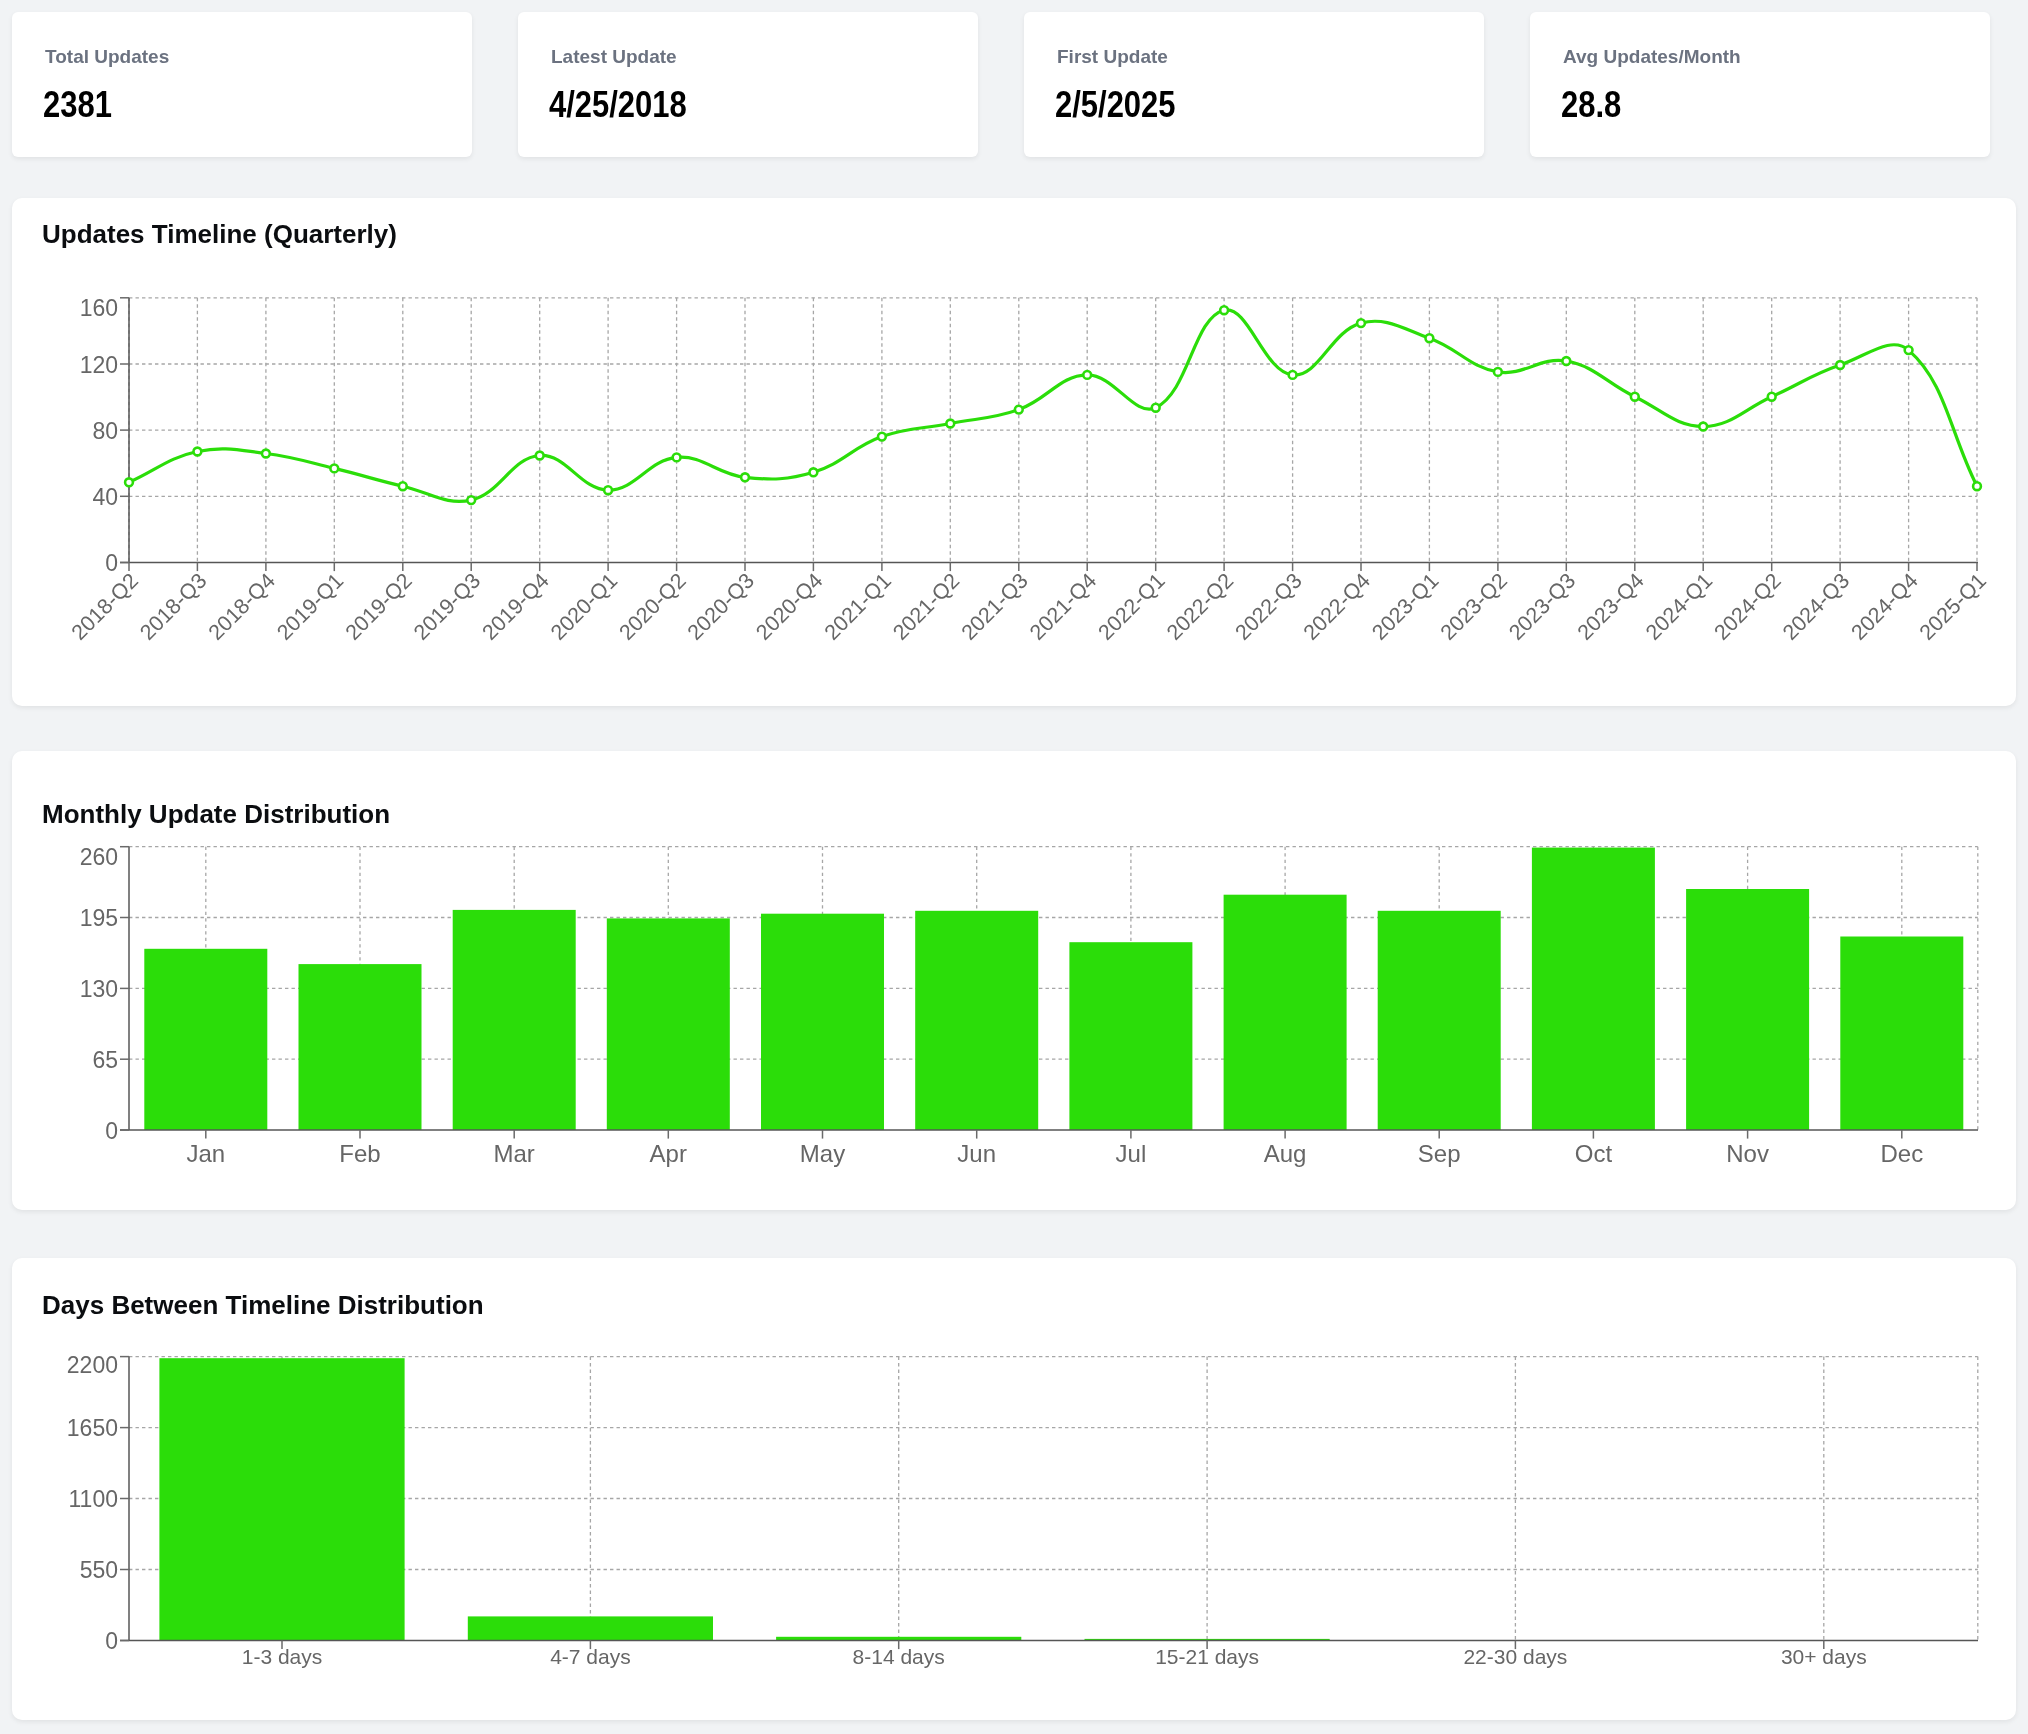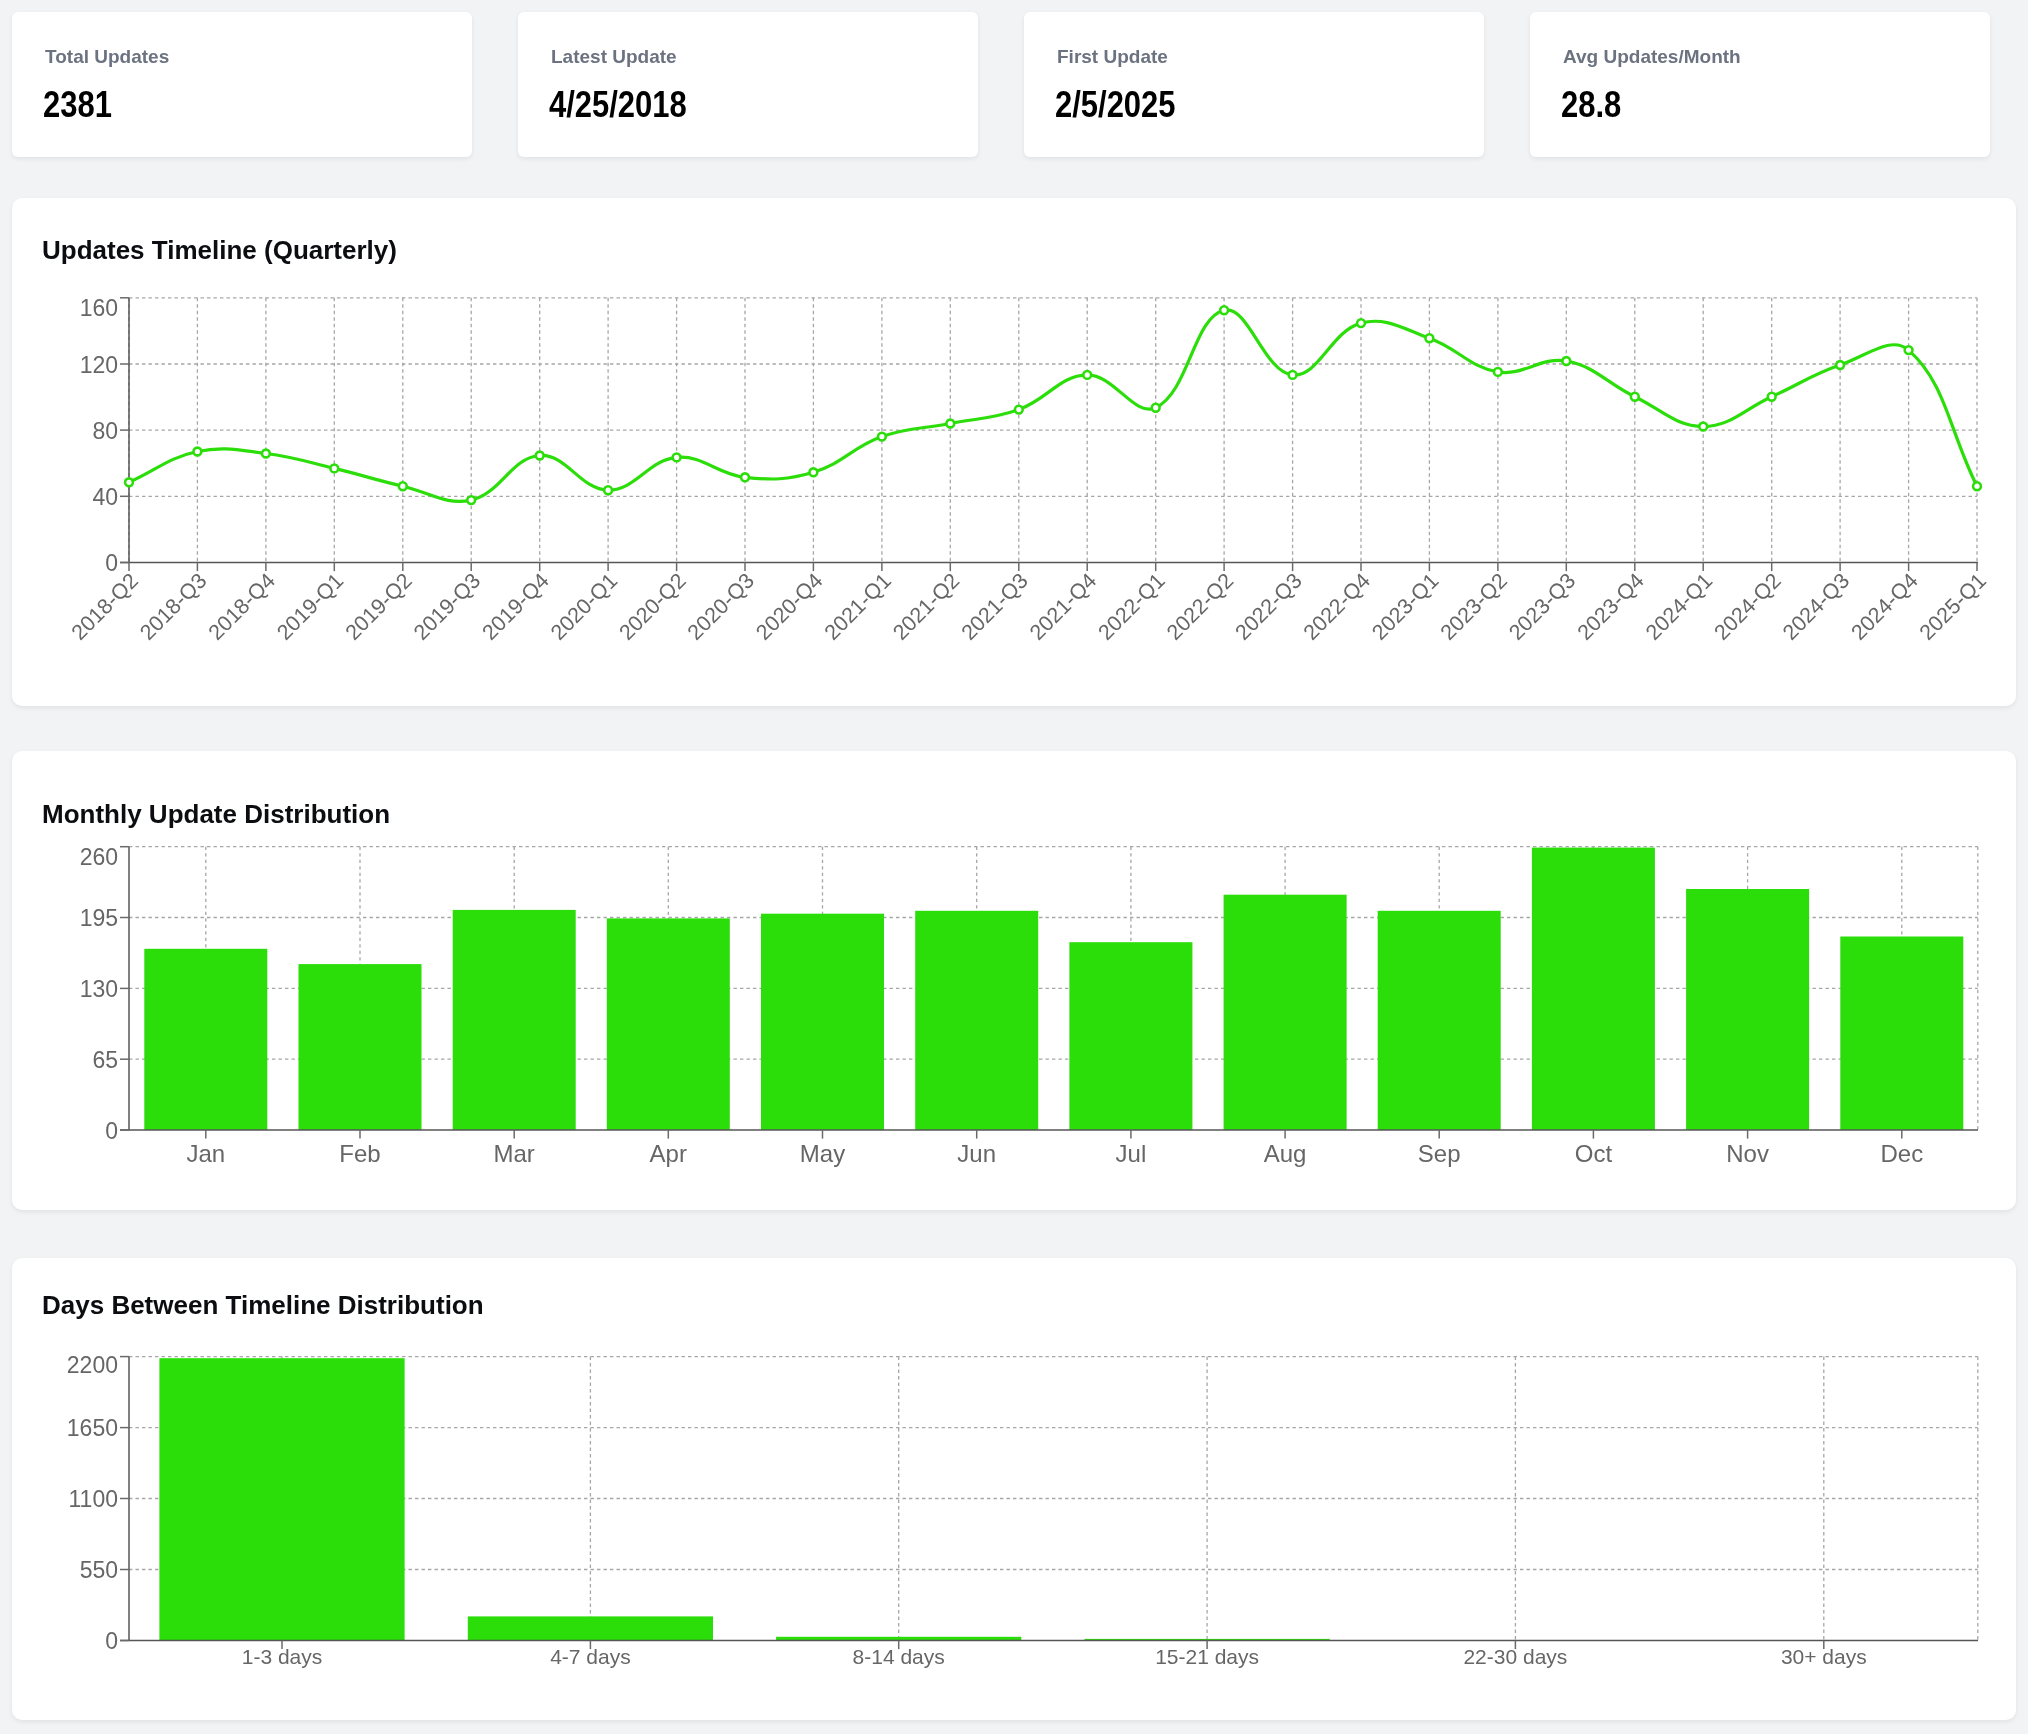--- a/index.html
+++ b/index.html
@@ -48,21 +48,21 @@
   <div class="clab">First Update</div>
   <div class="cval">2/5/2025</div>
 </div>
 <div class="card" style="left:1530px">
   <div class="clab">Avg Updates/Month</div>
   <div class="cval">28.8</div>
 </div>
 <div class="panel" style="top:198px;height:508px"></div>
 <div class="panel" style="top:751px;height:459px"></div>
 <div class="panel" style="top:1258px;height:462px"></div>
-<div class="ptitle" style="top:235px">Updates Timeline (Quarterly)</div>
+<div class="ptitle" style="top:219px">Updates Timeline (Quarterly)</div>
 <div class="ptitle" style="top:799px">Monthly Update Distribution</div>
 <div class="ptitle" style="top:1290px">Days Between Timeline Distribution</div>
 <svg class="overlay" width="2028" height="1734" viewBox="0 0 2028 1734" font-family="Liberation Sans, sans-serif">
 <line x1="129.0" y1="297.8" x2="129.0" y2="562.5" stroke="#a6a6a6" stroke-width="1.3" stroke-dasharray="3.4 3.1"></line>
 <line x1="197.4" y1="297.8" x2="197.4" y2="562.5" stroke="#a6a6a6" stroke-width="1.3" stroke-dasharray="3.4 3.1"></line>
 <line x1="265.9" y1="297.8" x2="265.9" y2="562.5" stroke="#a6a6a6" stroke-width="1.3" stroke-dasharray="3.4 3.1"></line>
 <line x1="334.3" y1="297.8" x2="334.3" y2="562.5" stroke="#a6a6a6" stroke-width="1.3" stroke-dasharray="3.4 3.1"></line>
 <line x1="402.8" y1="297.8" x2="402.8" y2="562.5" stroke="#a6a6a6" stroke-width="1.3" stroke-dasharray="3.4 3.1"></line>
 <line x1="471.2" y1="297.8" x2="471.2" y2="562.5" stroke="#a6a6a6" stroke-width="1.3" stroke-dasharray="3.4 3.1"></line>
 <line x1="539.7" y1="297.8" x2="539.7" y2="562.5" stroke="#a6a6a6" stroke-width="1.3" stroke-dasharray="3.4 3.1"></line>

